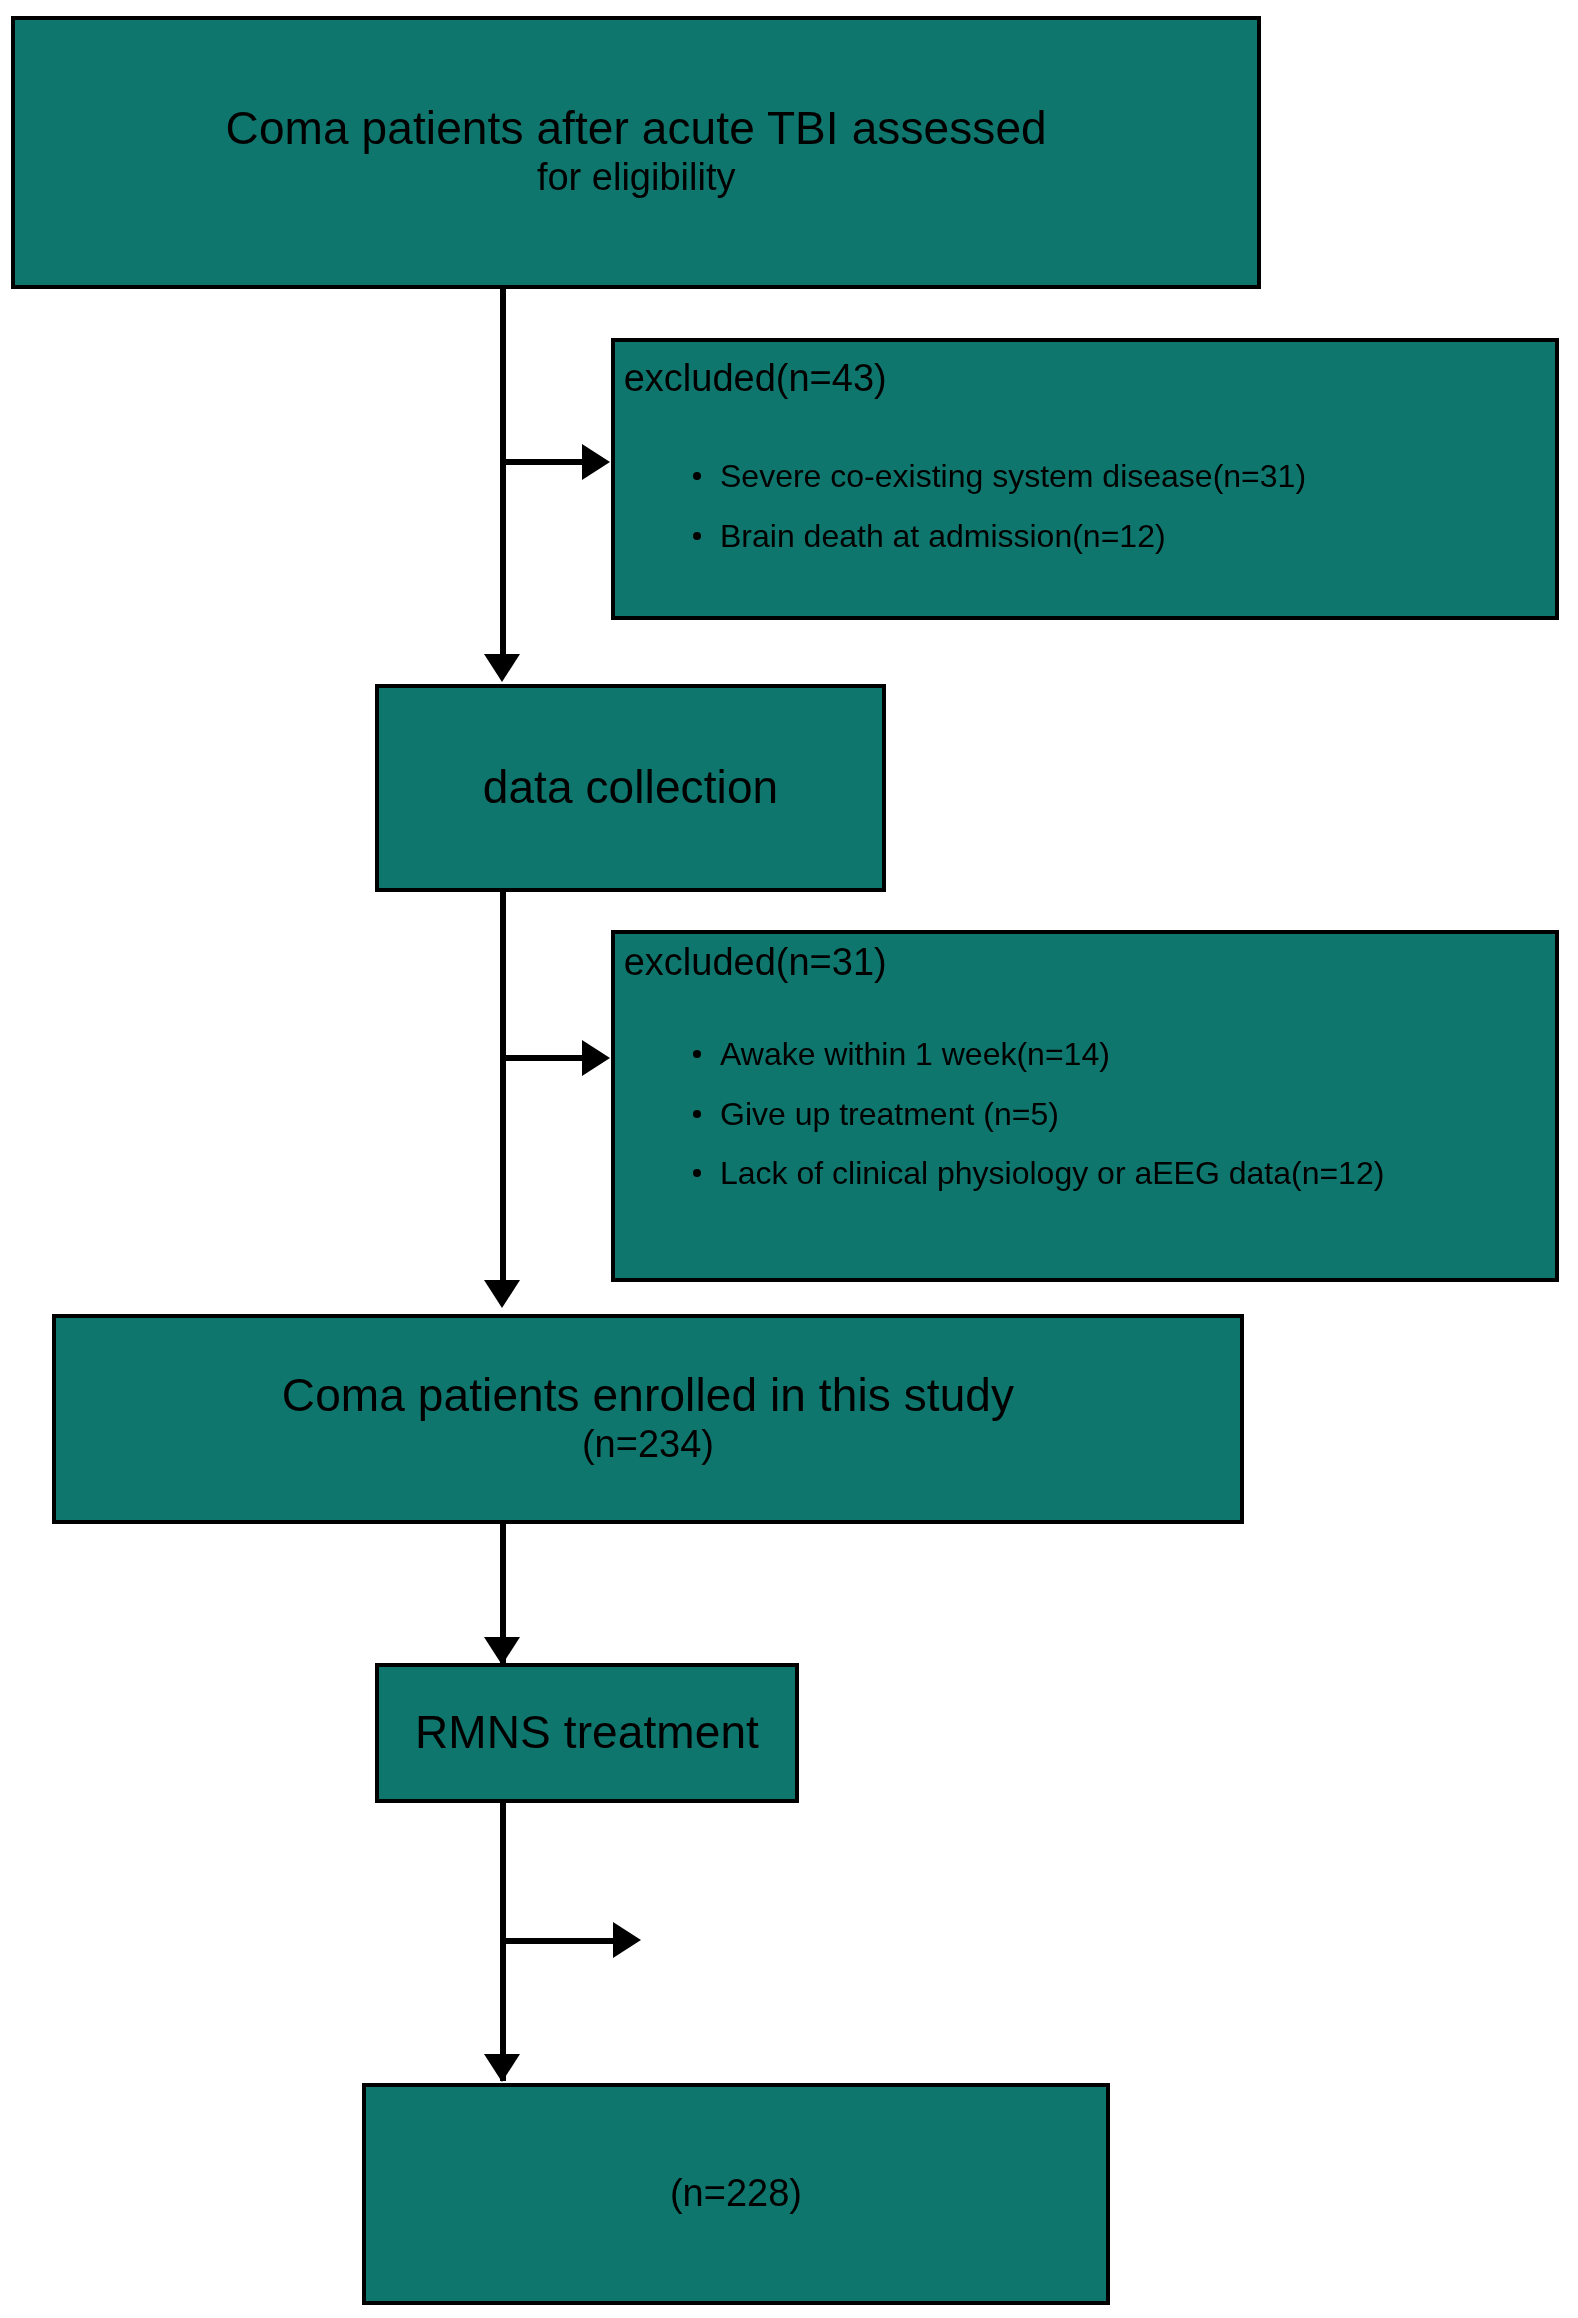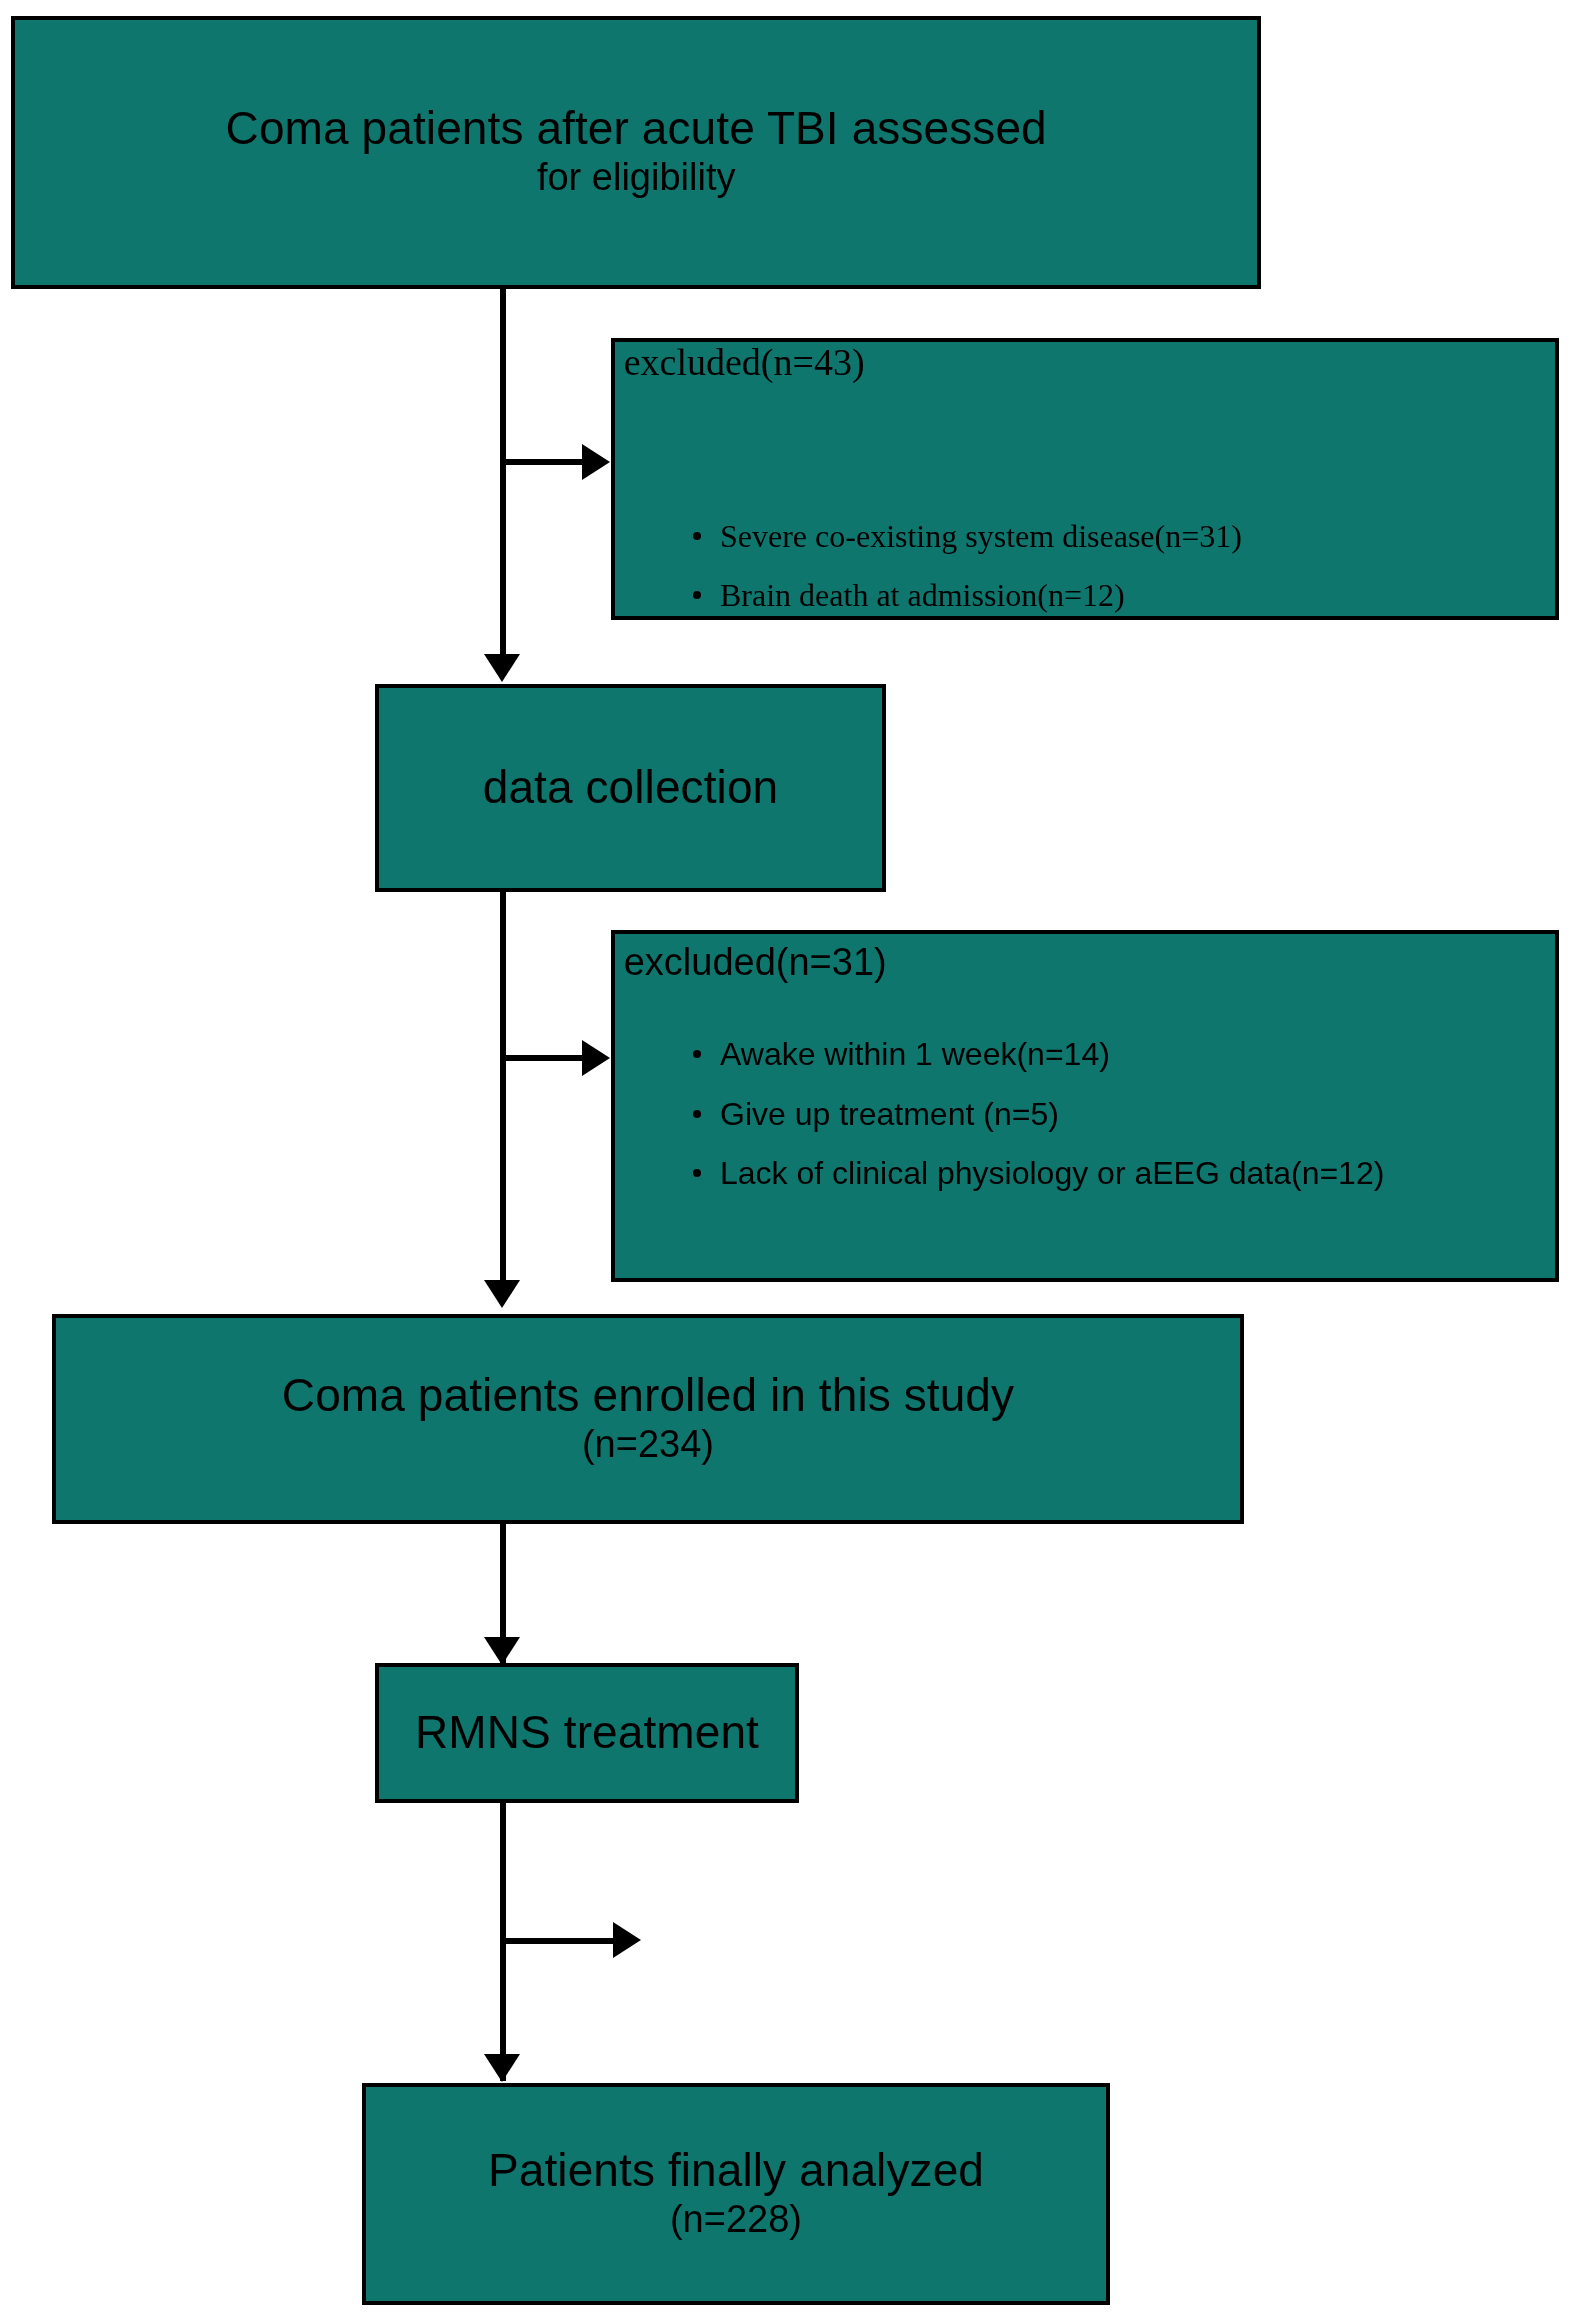--- a/index.html
+++ b/index.html
@@ -85,21 +85,21 @@
     <div class="title">Coma patients after acute TBI assessed</div>
     <div class="subtitle">for eligibility</div>
   </div>
 
   <div class="vline" style="left:500px; top:289px; height:367px;"></div>
   <div class="arrow-down" style="left:484px; top:654px;"></div>
 
   <div class="hline" style="left:503px; top:459px; width:81px;"></div>
   <div class="arrow-right" style="left:582px; top:444px;"></div>
 
-  <div class="node left" style="left:611px; top:338px; width:948px; height:282px; justify-content:space-between; font-family:Liberation Serif, serif;">
+  <div class="node left" style="left:611px; top:338px; width:948px; height:282px; justify-content:flex-start; padding-top:16px;">
     <div class="exc-head">excluded(n=43)</div>
     <ul class="exc-list" style="margin-top:38px;">
       <li>
           <span class="wrap">Severe co-existing system disease(n=31)</span>
         </li>
       <li>
           <span class="wrap">Brain death at admission(n=12)</span>
         </li>
     </ul>
   </div>
@@ -142,18 +142,17 @@
   </div>
 
   <div class="vline" style="left:500px; top:1803px; height:278px;"></div>
   <div class="arrow-down" style="left:484px; top:2054px;"></div>
 
   <div class="hline" style="left:503px; top:1938px; width:112px;"></div>
   <div class="arrow-right" style="left:613px; top:1922px;"></div>
 
 
   <div class="node center" style="left:362px; top:2083px; width:748px; height:222px;">
-    <div class="title">Patients finally analyzed</div>
     <div class="subtitle">(n=228)</div>
   </div>
 
 </div>
 
 
 </body></html>

